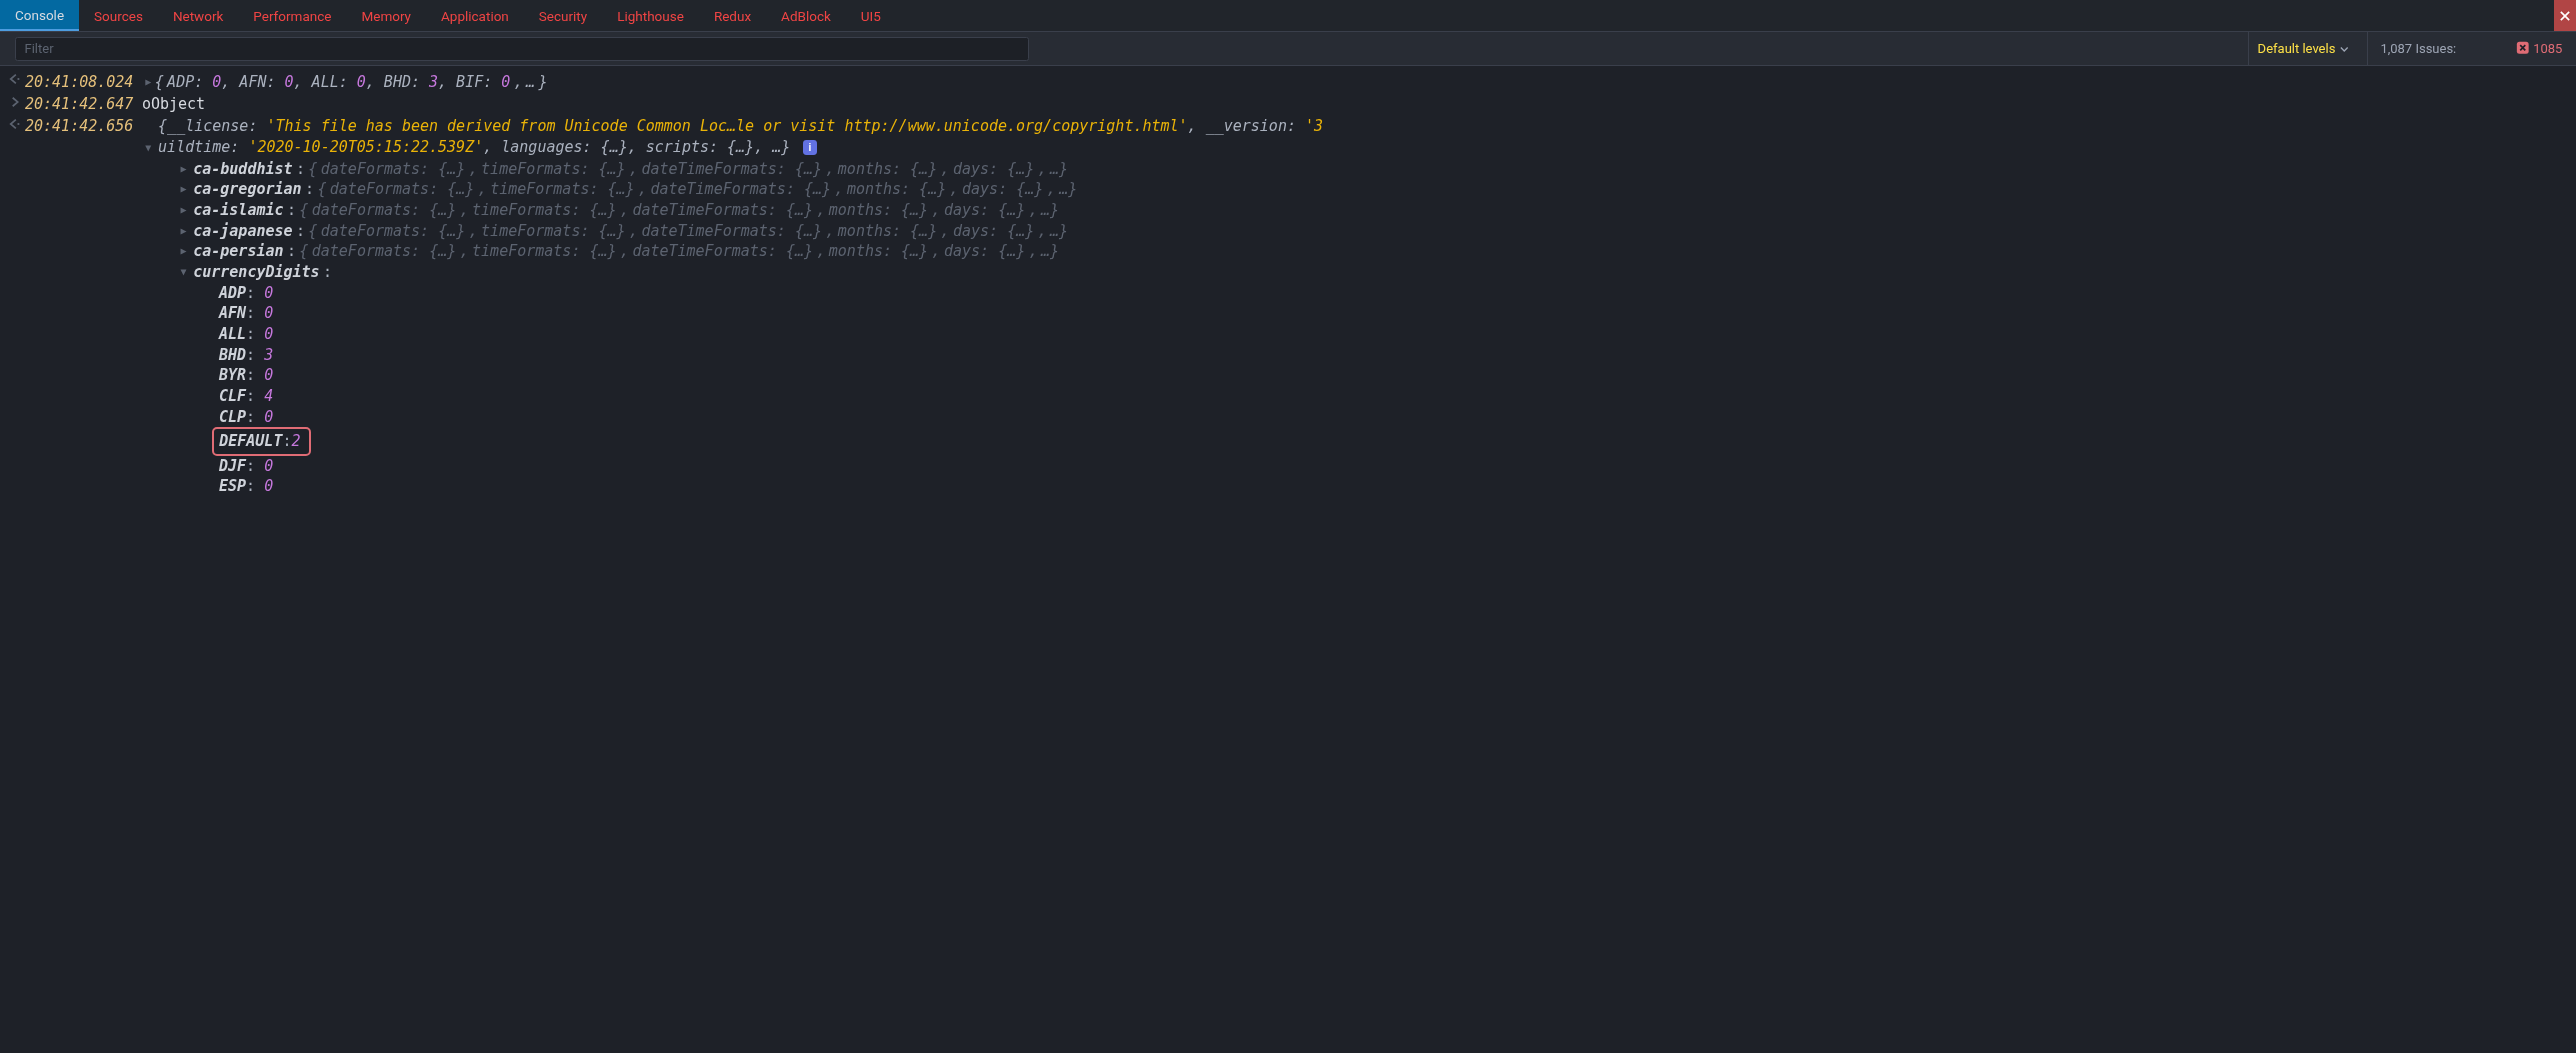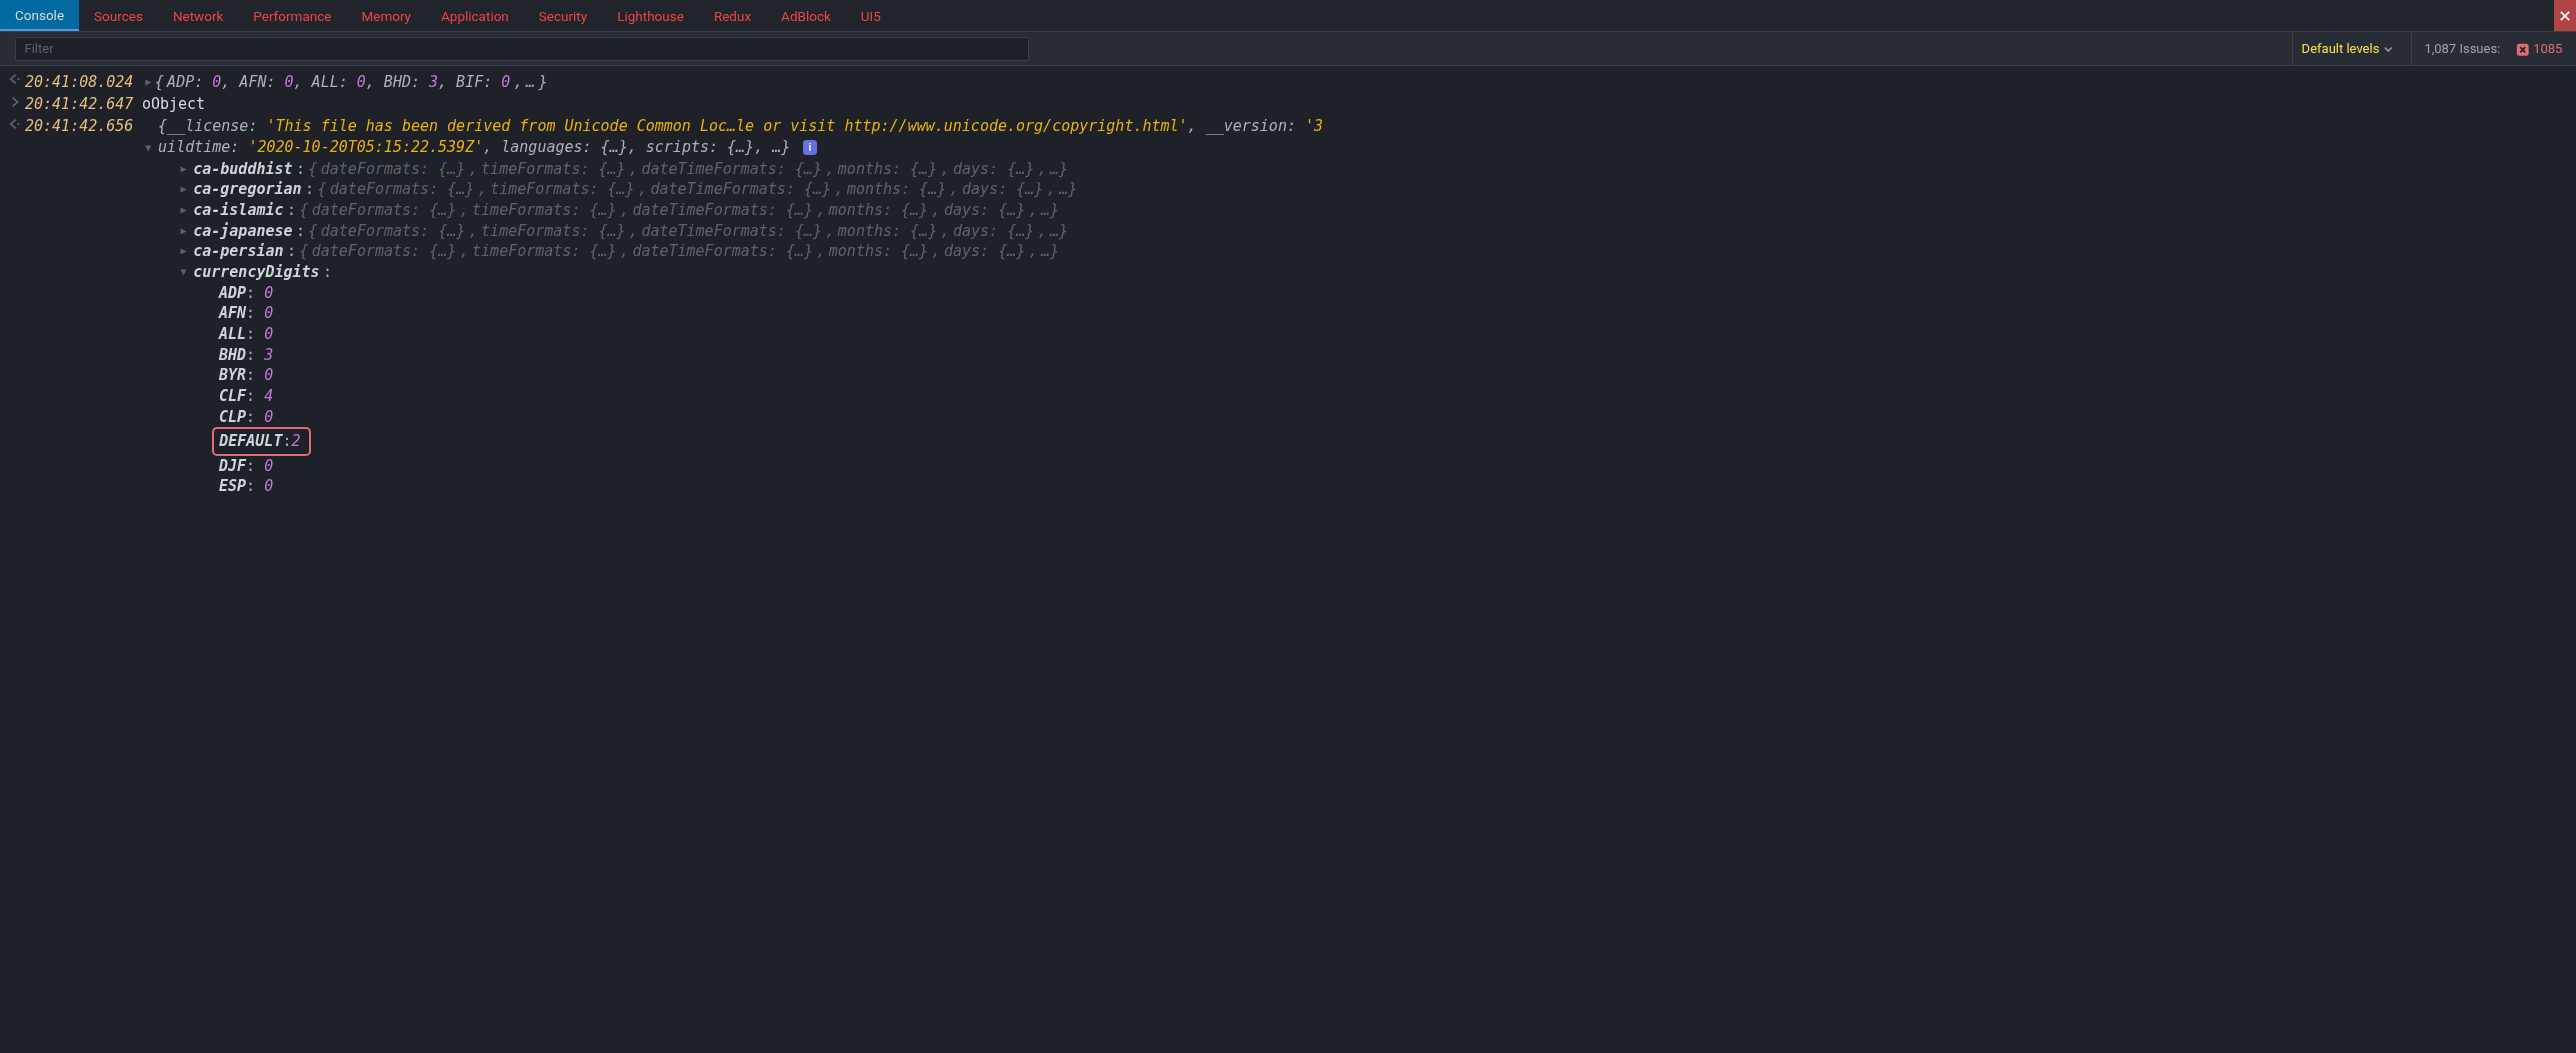--- a/index.html
+++ b/index.html
@@ -88,23 +88,24 @@
     color: #9da5b4;
     display: flex;
     align-items: center;
     gap: 16px;
     padding: 0 6.8px 0 12px;
     border-left: 0.8px solid #3a3f4b;
     height: 100%;
   }
   .err-chip {
     display: inline-flex;
-    align-items: flex-end;
+    align-items: flex-start;
     gap: 3.4px;
     color: #e06c75;
+    margin-left: 44px;
   }
   .err-chip svg { display: block; }
 
   
   .console {
     padding: 5px 0 0 5px;
     font-size: 15px;
     line-height: 1.38;
   }
   .row {

